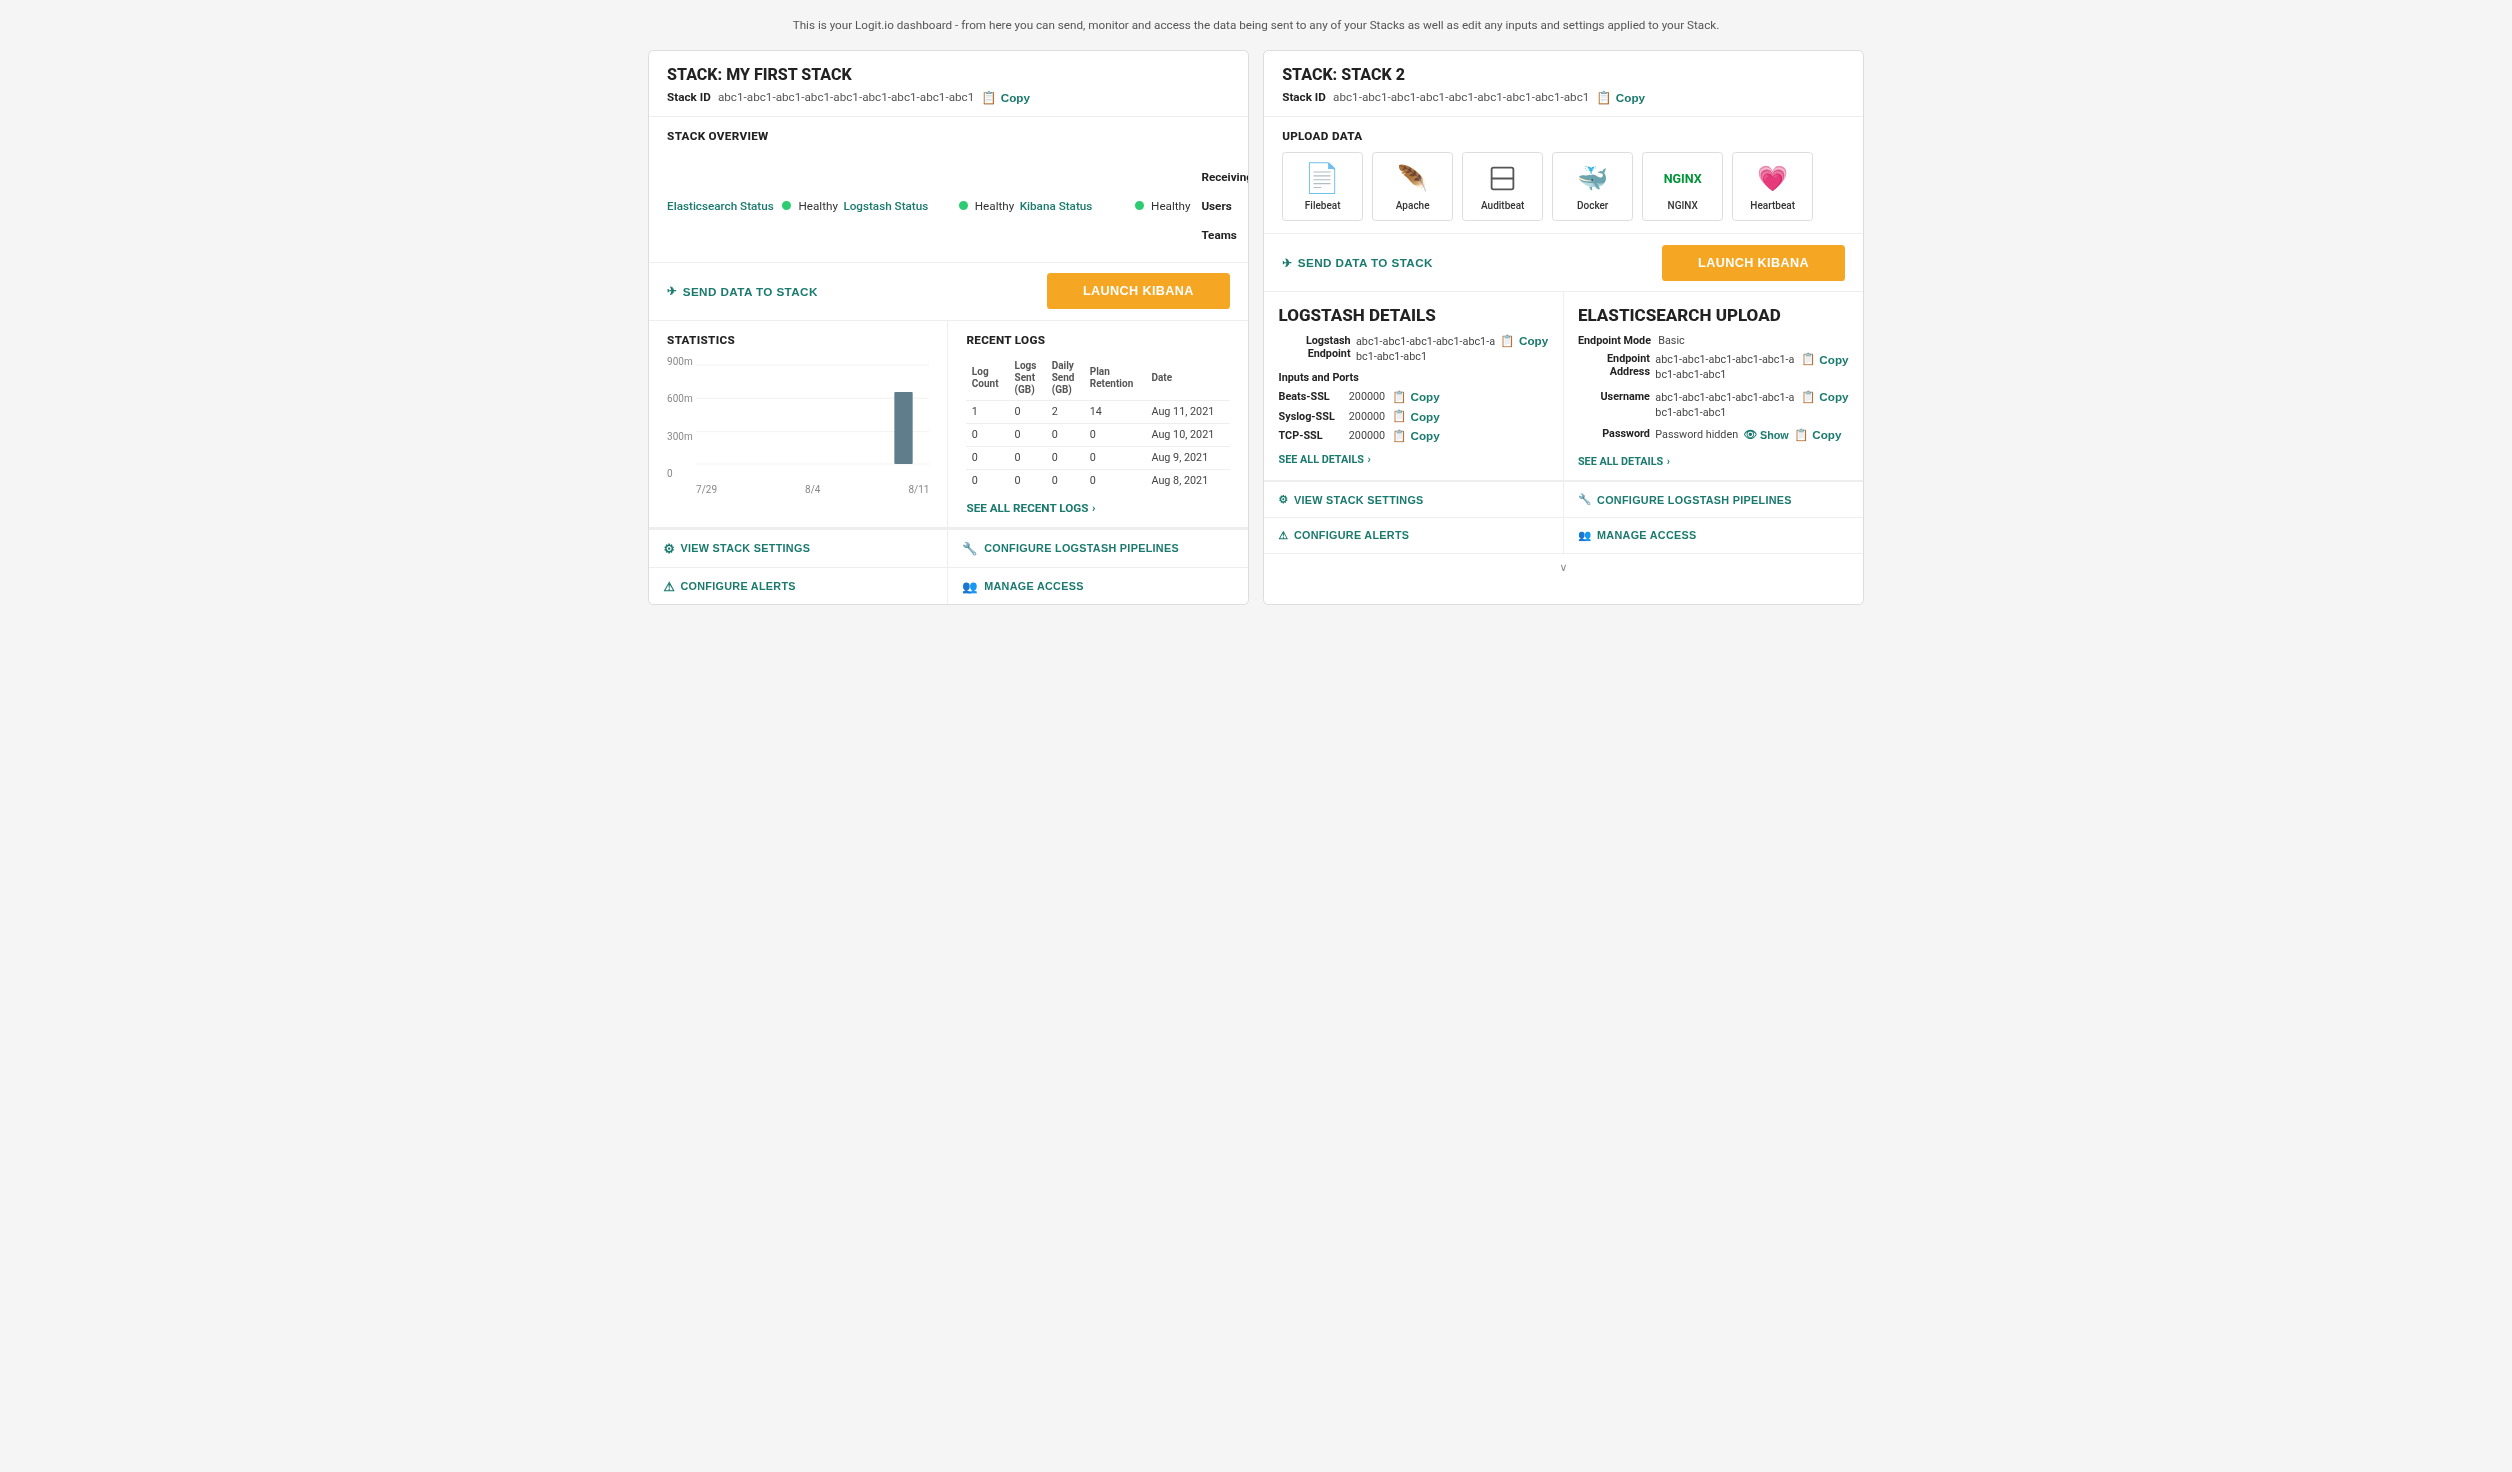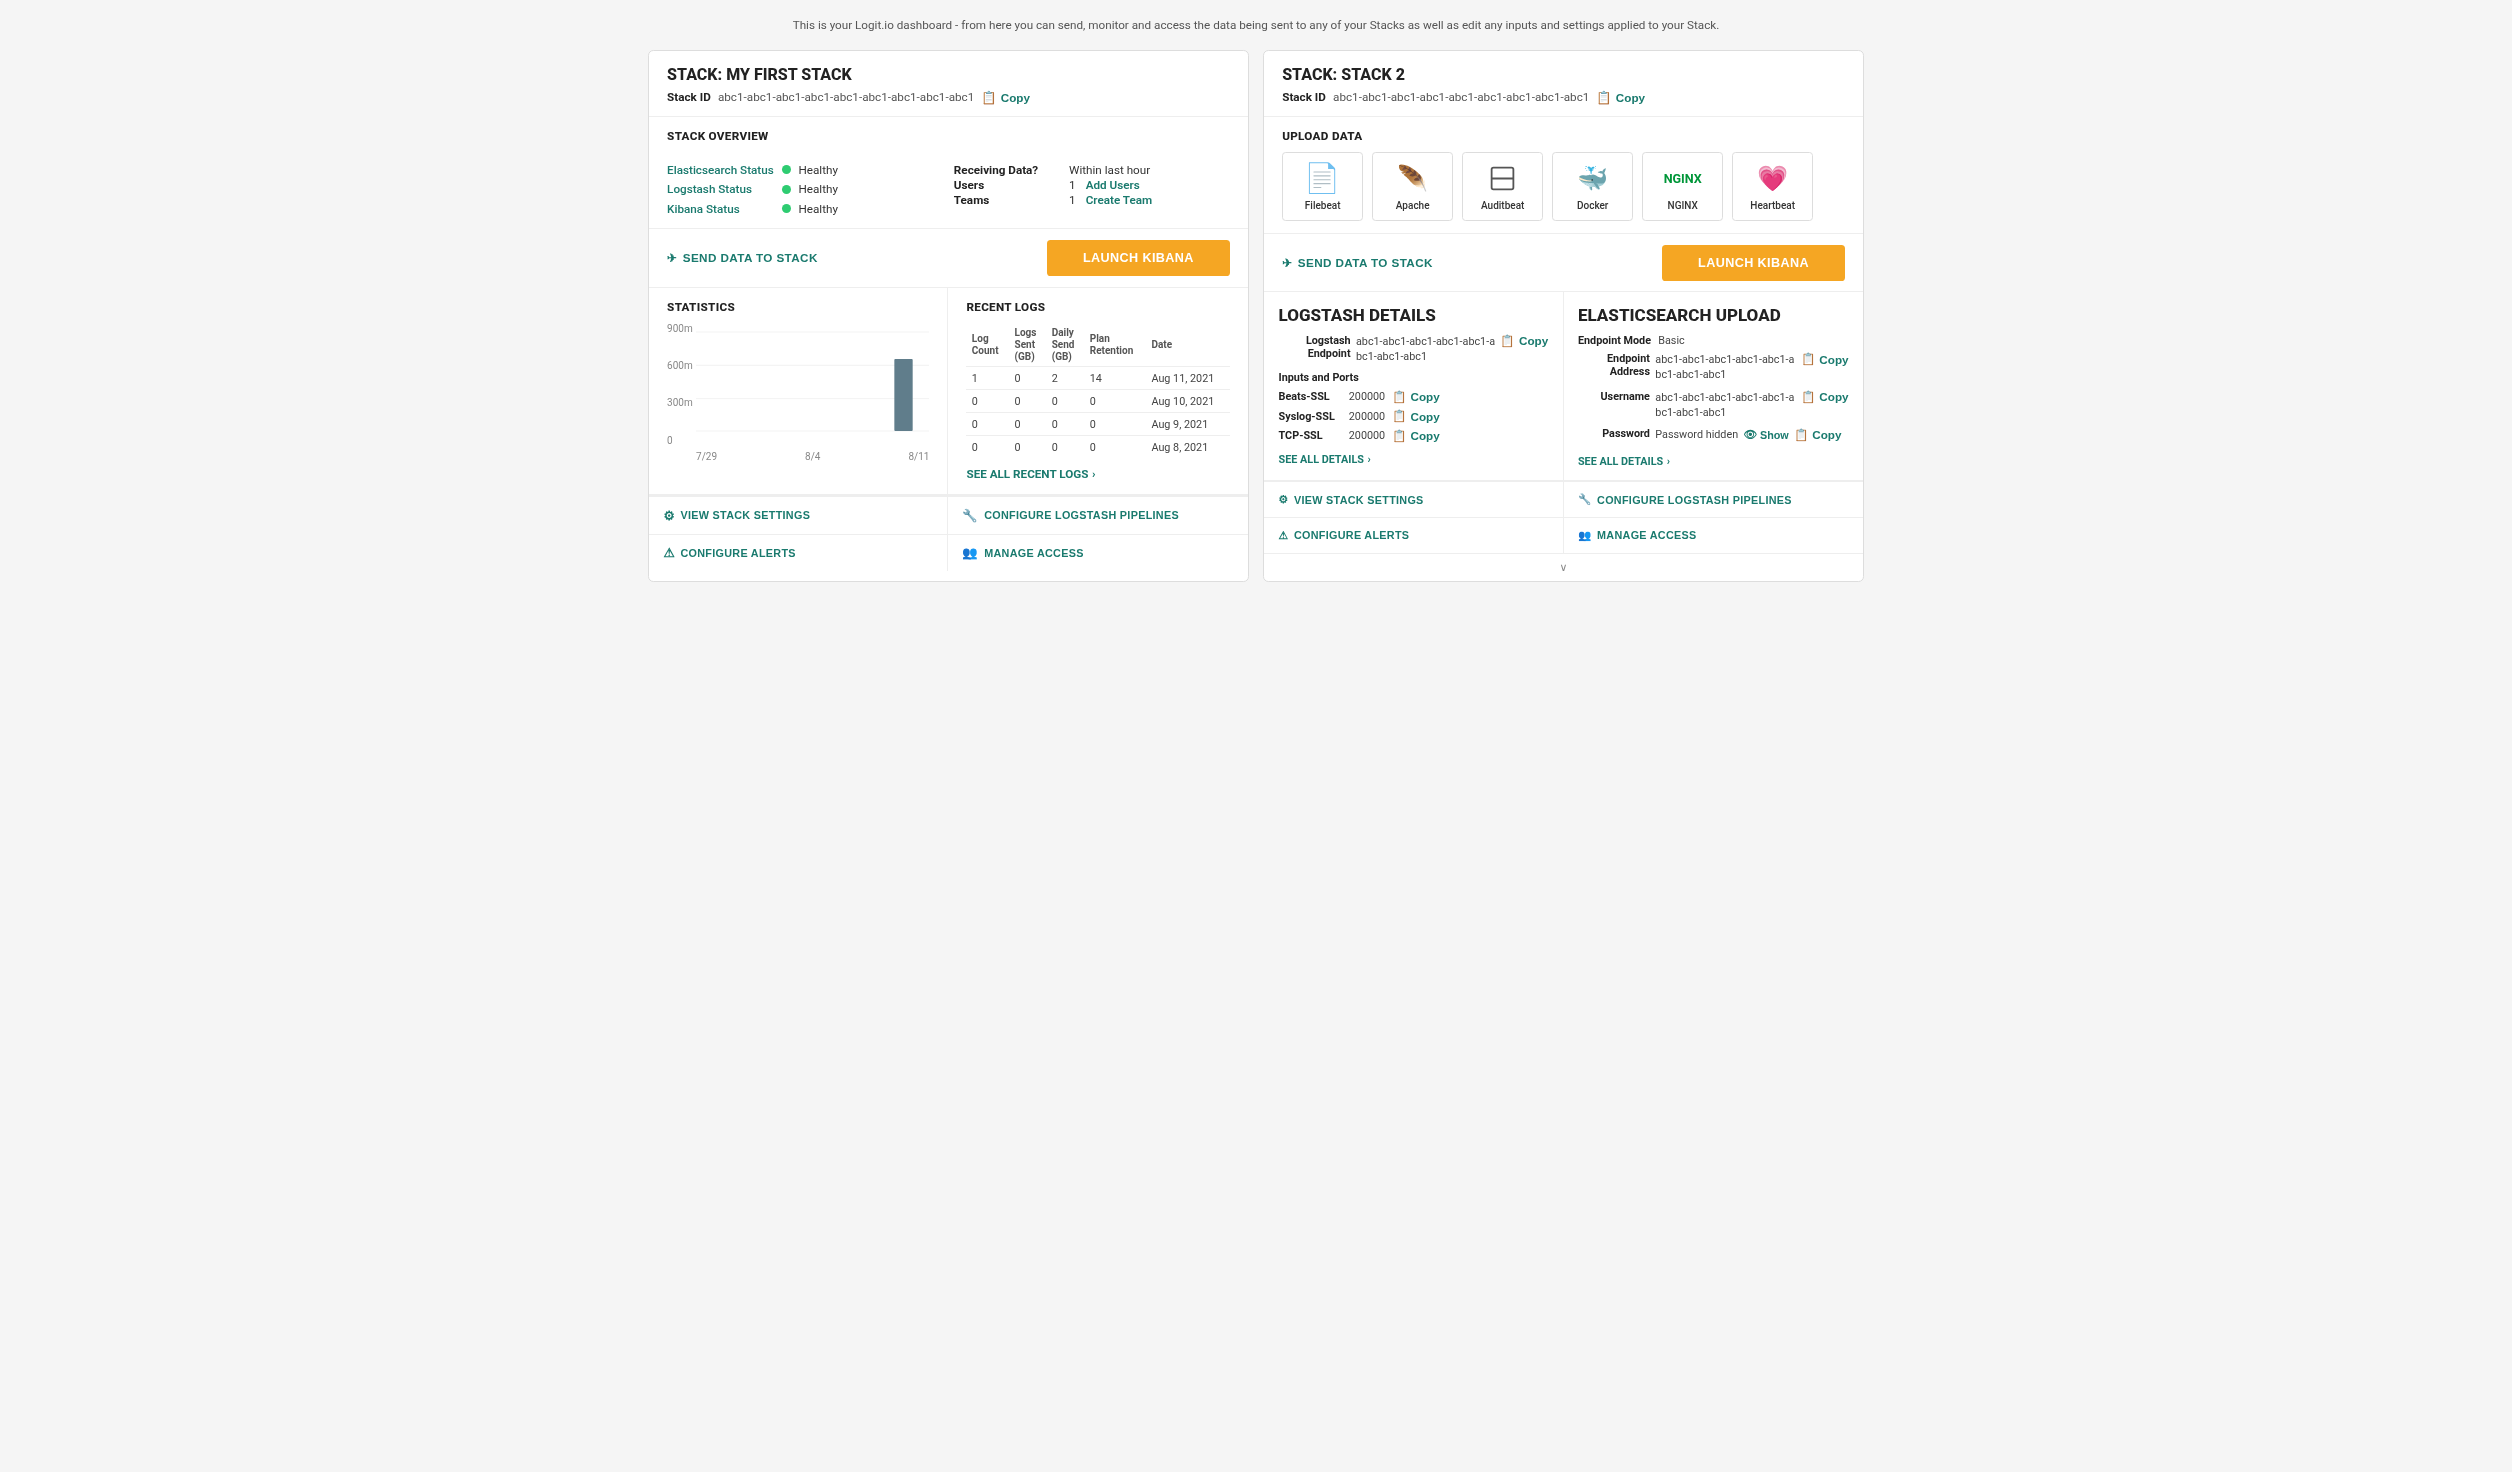--- a/index.html
+++ b/index.html
@@ -84,21 +84,21 @@
       gap: 10.8px;
     }
     .section-title {
       font-size: 11.7px;
       font-weight: 800;
       color: #222;
       margin-bottom: 9px;
       grid-column: 1 / -1;
       letter-spacing: 0.3px;
     }
-    .status-list { display: flex; flex-direction: column; gap: 5.4px; }
+    .status-list { display: flex; flex-direction: row; gap: 5.4px; }
     .status-item {
       display: flex;
       align-items: center;
       gap: 7.2px;
     }
     .status-link {
       color: #1a7a6e;
       font-weight: 500;
       text-decoration: none;
       font-size: 11.7px;

